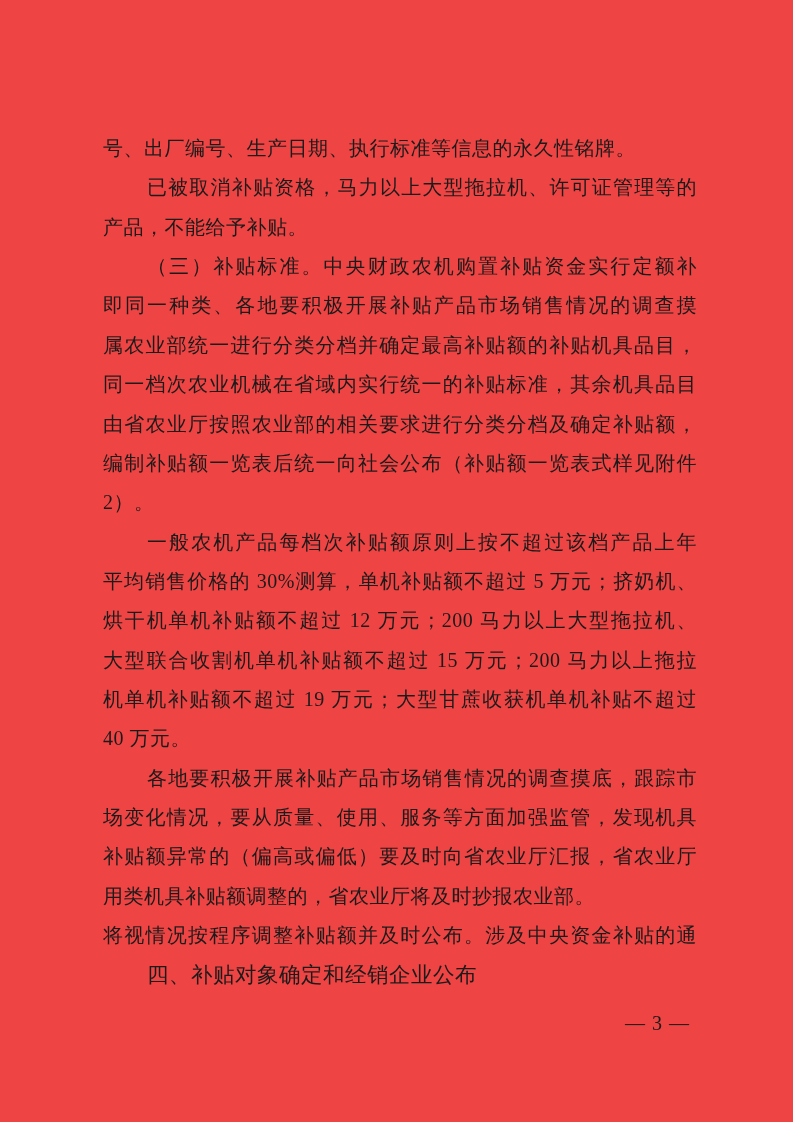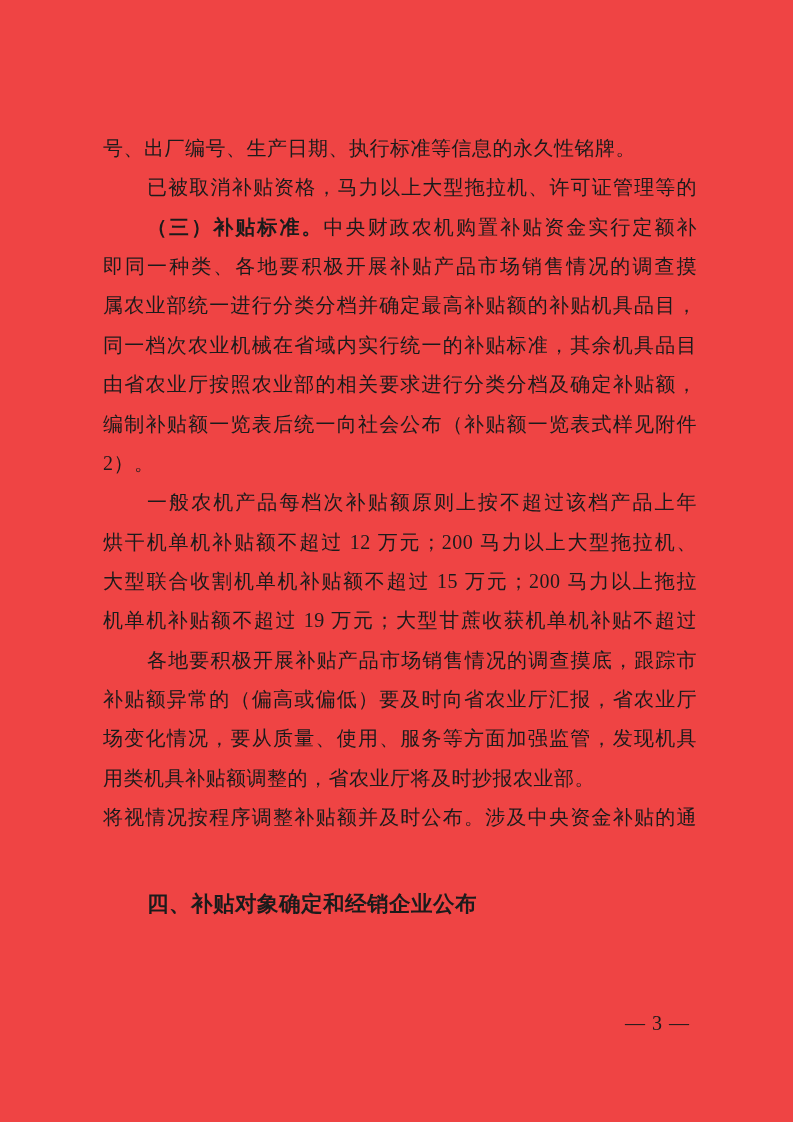--- a/index.html
+++ b/index.html
@@ -27,64 +27,66 @@
     overflow: hidden;
     text-align: justify;
     text-align-last: justify;
     white-space: normal;
     letter-spacing: 0.5px;
   }
   .line.end {
     text-align-last: left;
   }
   .indent { text-indent: 44px; }
-  .lead { font-weight: 700; }
+  .lead { font-weight: 400; }
   .heading {
     font-family: "Liberation Sans", "DejaVu Sans", sans-serif;
-    font-weight: 700;
+    font-weight: 400;
     font-size: 21.5px;
     text-align-last: left;
-    margin-top: 48px;
   }
   .footer {
     position: absolute;
     left: 625px;
     top: 1012px;
     font-size: 20px;
     letter-spacing: 1px;
     color: #1b1b1b;
     font-family: "Liberation Serif", "DejaVu Serif", serif;
   }
 </style>
 </head>
 <body>
 
 <div class="page">
   <main class="text-block">
 
     <div class="line end">号、出厂编号、生产日期、执行标准等信息的永久性铭牌。</div>
 
     <div class="line indent">已被取消补贴资格，马力以上大型拖拉机、许可证管理等的</div>
+    <div class="line end">产品，不能给予补贴。</div>
 
     <div class="line indent"><span class="lead">（三）补贴标准。</span><span>中央财政农机购置补贴资金实行定额补贴，</span></div>
     <div class="line">即同一种类、各地要积极开展补贴产品市场销售情况的调查摸底。</div>
     <div class="line">属农业部统一进行分类分档并确定最高补贴额的补贴机具品目，</div>
     <div class="line">同一档次农业机械在省域内实行统一的补贴标准，其余机具品目</div>
     <div class="line">由省农业厅按照农业部的相关要求进行分类分档及确定补贴额，</div>
     <div class="line">编制补贴额一览表后统一向社会公布（补贴额一览表式样见附件</div>
     <div class="line end">2）。</div>
 
     <div class="line indent">一般农机产品每档次补贴额原则上按不超过该档产品上年</div>
+    <div class="line">平均销售价格的 30%测算，单机补贴额不超过 5 万元；挤奶机、</div>
     <div class="line">烘干机单机补贴额不超过 12 万元；200 马力以上大型拖拉机、</div>
     <div class="line">大型联合收割机单机补贴额不超过 15 万元；200 马力以上拖拉</div>
     <div class="line">机单机补贴额不超过 19 万元；大型甘蔗收获机单机补贴不超过</div>
+    <div class="line end">40 万元。</div>
 
     <div class="line indent">各地要积极开展补贴产品市场销售情况的调查摸底，跟踪市</div>
+    <div class="line">场变化情况，要从质量、使用、服务等方面加强监管，发现机具</div>
     <div class="line">补贴额异常的（偏高或偏低）要及时向省农业厅汇报，省农业厅</div>
-    <div class="line">场变化情况，要从质量、使用、服务等方面加强监管，发现机具</div>
     <div class="line end">用类机具补贴额调整的，省农业厅将及时抄报农业部。</div>
     <div class="line">将视情况按程序调整补贴额并及时公布。涉及中央资金补贴的通</div>
 
     <div class="line heading indent">四、补贴对象确定和经销企业公布</div>
 
   </main>
 
   <div class="footer">— 3 —</div>
 </div>
 

